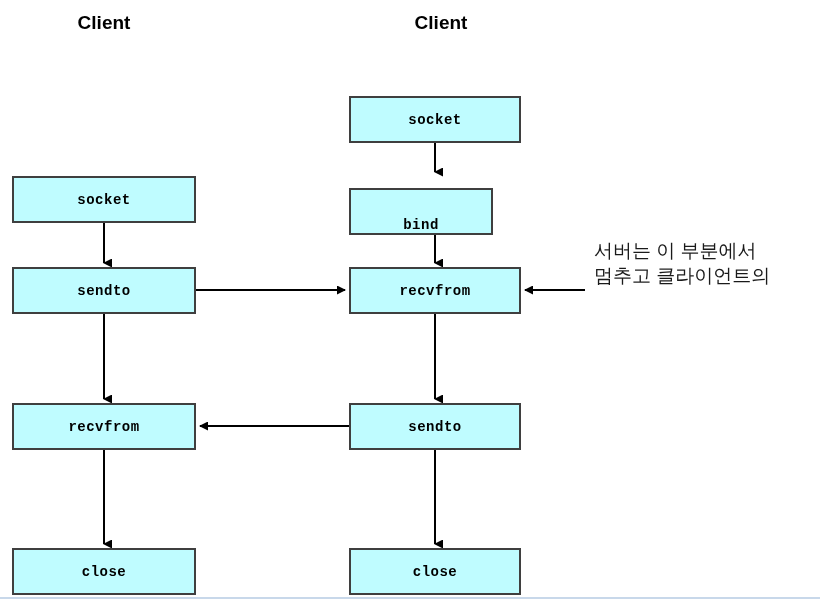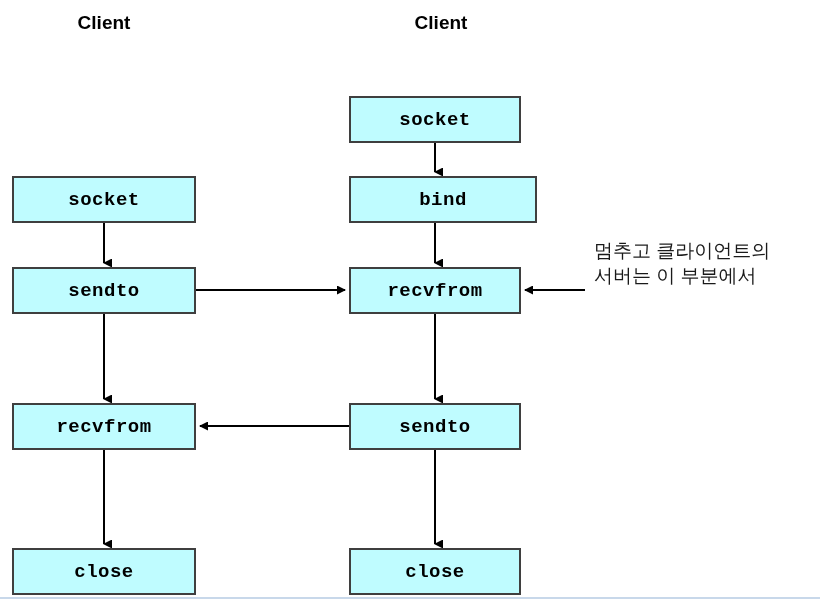--- a/index.html
+++ b/index.html
@@ -30,21 +30,21 @@
     position: absolute;
     box-sizing: border-box;
     background: #bffcff;
     border: 2px solid #3f3f3f;
     display: flex;
     align-items: center;
     justify-content: center;
   }
   .node-label {
     font-family: "Liberation Mono", monospace;
-    font-size: 19px;
+    font-size: 14px;
     font-weight: bold;
     color: #000000;
     letter-spacing: 0.5px;
     white-space: nowrap;
   }
   .annotation {
     position: absolute;
     font-family: "Liberation Sans", sans-serif;
     font-size: 19px;
     color: #1a1a1a;
@@ -111,21 +111,21 @@
   </svg>
 
   <div class="node-box" style="left:349px; top:96px; width:172px; height:47px;">
     <span class="node-label">socket</span>
   </div>
 
   <div class="node-box" style="left:12px; top:176px; width:184px; height:47px;">
     <span class="node-label">socket</span>
   </div>
 
-  <div class="node-box" style="left:349px; top:176px; width:188px; height:47px;">
+  <div class="node-box" style="left:349px; top:188px; width:144px; height:47px;align-items:flex-end;">
     <span class="node-label">bind</span>
   </div>
 
   <div class="node-box" style="left:12px; top:267px; width:184px; height:47px;">
     <span class="node-label">sendto</span>
   </div>
 
   <div class="node-box" style="left:349px; top:267px; width:172px; height:47px;">
     <span class="node-label">recvfrom</span>
   </div>
@@ -140,19 +140,19 @@
 
   <div class="node-box" style="left:12px; top:548px; width:184px; height:47px;">
     <span class="node-label">close</span>
   </div>
 
   <div class="node-box" style="left:349px; top:548px; width:172px; height:47px;">
     <span class="node-label">close</span>
   </div>
 
   <div class="annotation" style="left:594px; top:238px;">
+    <div>서버는 이 부분에서</div>
     <div>멈추고 클라이언트의</div>
-    <div>서버는 이 부분에서</div>
   </div>
 
   <div class="footer-rule"></div>
 
 </div>
 
 </body></html>

